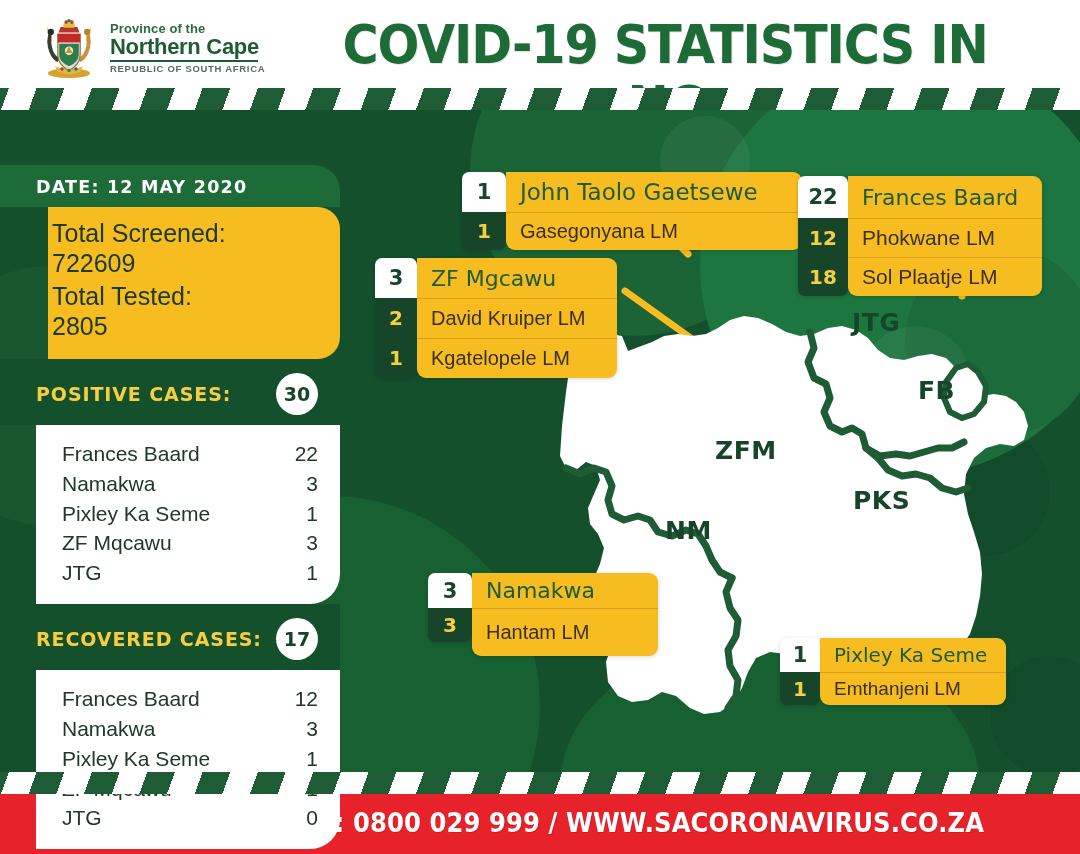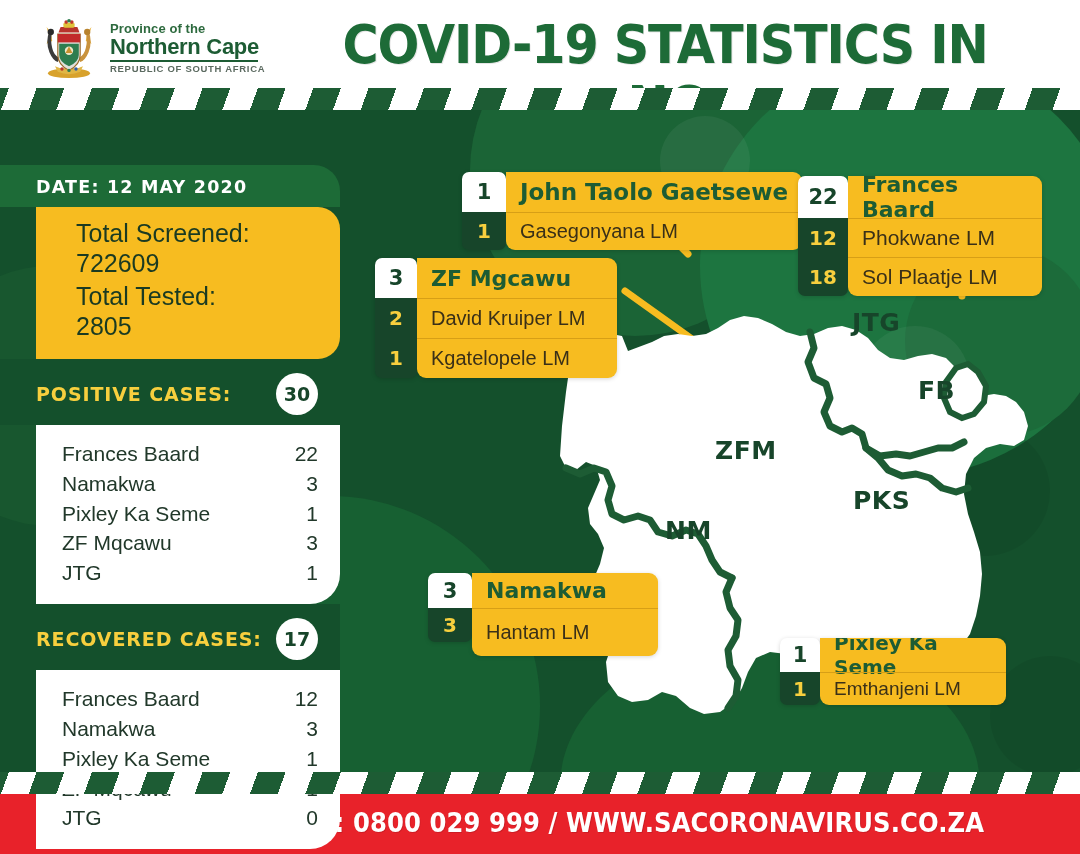--- a/index.html
+++ b/index.html
@@ -103,24 +103,24 @@
     background: #1d6b37;
     border-top-right-radius: 26px;
     padding: 12px 0 10px 36px;
     color: #ffffff;
     font-size: 17.5px; font-weight: 800;
     letter-spacing: 1.2px;
     font-family: "DejaVu Sans", sans-serif;
   }
   .totals {
     background: #f7bc20;
-    margin-left: 36px;
+    margin-left: 48px;
     border-top-right-radius: 22px;
     border-bottom-right-radius: 22px;
-    padding: 12px 14px 14px 40px;
+    padding: 12px 14px 14px 4px;
     color: #1a3a22;
     font-size: 25px; line-height: 1.18;
     font-weight: 400;
   }
   .totals .val { display: block; }
   .totals .grp { margin-bottom: 4px; }
 
   .cases-head {
     background: #14502c;
     padding: 14px 22px 10px 36px;
@@ -187,21 +187,21 @@
   .co-body {
     background: #f7bc20;
     flex: 1 1 auto;
     border-top-right-radius: 9px;
     border-bottom-right-radius: 9px;
     border-bottom-left-radius: 9px;
     display: flex; flex-direction: column;
     overflow: hidden;
   }
   .co-title {
-    color: #1d5c34; font-weight: 700;
+    color: #1d5c34; font-weight: 400;
     font-family: "DejaVu Sans", sans-serif;
     display: flex; align-items: center;
     padding: 8px 14px;
   }
   .co-sub {
     color: #3a3018;
     display: flex; align-items: center;
     padding: 0 14px;
     border-top: 1.5px solid #d79f16;
   }

